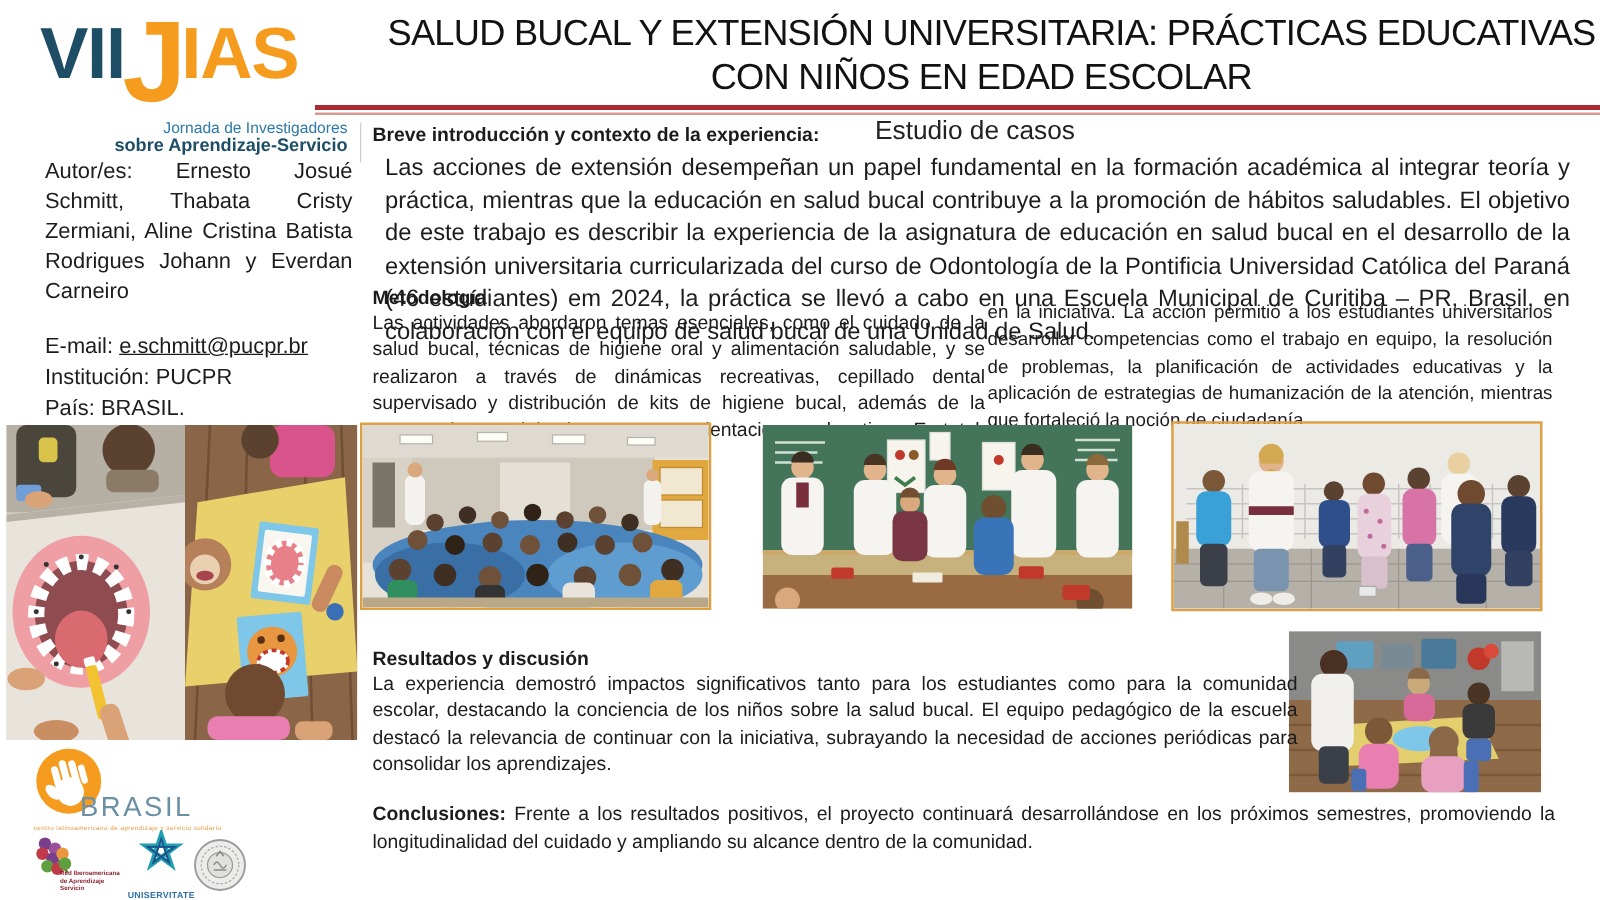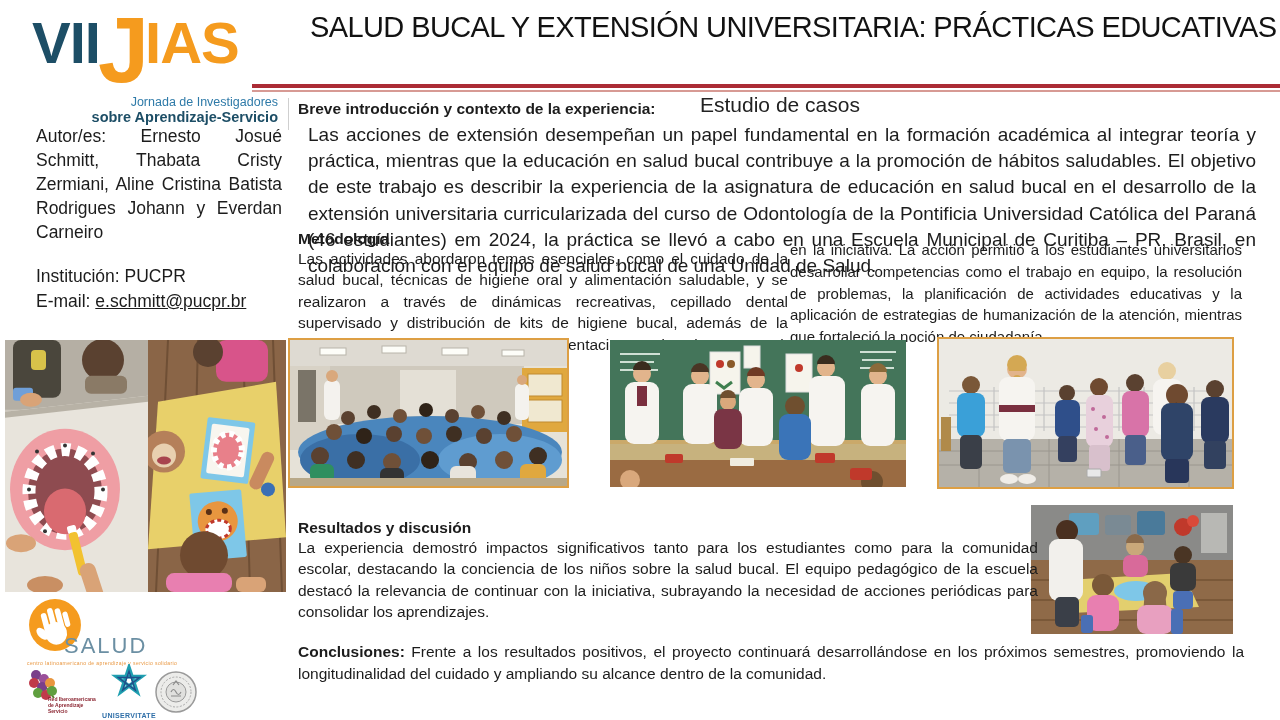--- a/index.html
+++ b/index.html
@@ -69,28 +69,30 @@
     <span class="logo-vii">VII</span>
     <span class="logo-j">J</span>
     <span class="logo-ias">IAS</span>
   </div>
   <div class="logo-tag1">Jornada de Investigadores</div>
   <div class="logo-tag2">sobre Aprendizaje-Servicio</div>
   <div class="logo-divider"></div>
 
   <div class="title">
     <div>SALUD BUCAL Y EXTENSIÓN UNIVERSITARIA: PRÁCTICAS EDUCATIVAS</div>
+    <div>CON NIÑOS EN EDAD ESCOLAR</div>
   </div>
   <div class="title-rule"></div>
   <div class="title-rule2"></div>
 
   <div class="authors">Autor/es: Ernesto Josué Schmitt, Thabata Cristy Zermiani, Aline Cristina Batista Rodrigues Johann y Everdan Carneiro</div>
   <div class="contact">
+    <div><span>E-mail: </span><a href="#">e.schmitt@pucpr.br</a></div>
     <div>Institución:  PUCPR</div>
-    <div><span>E-mail: </span><a href="#">e.schmitt@pucpr.br</a></div>
+    <div>País: BRASIL.</div>
   </div>
 
   <div class="intro-heading sec-heading">Breve introducción y contexto de la experiencia:</div>
   <div class="study-type">Estudio de casos</div>
   <div class="intro-body">Las acciones de extensión desempeñan un papel fundamental en la formación académica al integrar teoría y práctica, mientras que la educación en salud bucal contribuye a la promoción de hábitos saludables. El objetivo de este trabajo es describir la experiencia de la asignatura de educación en salud bucal en el desarrollo de la extensión universitaria curricularizada del curso de Odontología de la Pontificia Universidad Católica del Paraná (46 estudiantes) em 2024, la práctica se llevó a cabo en una Escuela Municipal de Curitiba – PR, Brasil, en colaboración con el equipo de salud bucal de una Unidad de Salud.</div>
 
   <div class="method-heading sec-heading">Metodología</div>
   <div class="method-left">Las actividades abordaron temas esenciales, como el cuidado de la salud bucal, técnicas de higiene oral y alimentación saludable, y se realizaron a través de dinámicas recreativas, cepillado dental supervisado y distribución de kits de higiene bucal, además de la entrega de materiales impresos con orientaciones educativas. En total, 293 niños participaron (05-20 años)</div>
   <div class="method-right">en la iniciativa. La acción permitió a los estudiantes universitarios desarrollar competencias como el trabajo en equipo, la resolución de problemas, la planificación de actividades educativas y la aplicación de estrategias de humanización de la atención, mientras que fortaleció la noción de ciudadanía.</div>
 
@@ -391,21 +393,21 @@
       <g fill="#ffffff" transform="rotate(-15 26 26)">
         <ellipse cx="25" cy="34" rx="10.5" ry="11"></ellipse>
         <rect x="15" y="12" width="5.5" height="19" rx="2.7"></rect>
         <rect x="22" y="9" width="5.5" height="22" rx="2.7"></rect>
         <rect x="29" y="11" width="5.5" height="20" rx="2.7"></rect>
         <rect x="35.5" y="16" width="5" height="15" rx="2.5"></rect>
         <ellipse cx="12" cy="31" rx="4" ry="7" transform="rotate(-30 12 31)"></ellipse>
       </g>
     </svg>
   </div>
-  <div class="clayss-text">SALUD</div>
+  <div class="clayss-text">BRASIL</div>
   <div class="clayss-tag">centro latinoamericano de aprendizaje y servicio solidario</div>
 
   <div class="redibero">
     <svg viewBox="0 0 40 40" style="position:absolute;left:0;top:0;width:40px;height:40px;">
       <path d="M6 4 L26 30" stroke="#5a7a2f" stroke-width="2"></path>
       <circle cx="8" cy="7" r="5" fill="#7a3f8a"></circle>
       <circle cx="16" cy="11" r="5" fill="#9a4f9a"></circle>
       <circle cx="6" cy="15" r="5" fill="#c03a4a"></circle>
       <circle cx="14" cy="19" r="5" fill="#7a3f8a"></circle>
       <circle cx="22" cy="15" r="5" fill="#e8963f"></circle>

